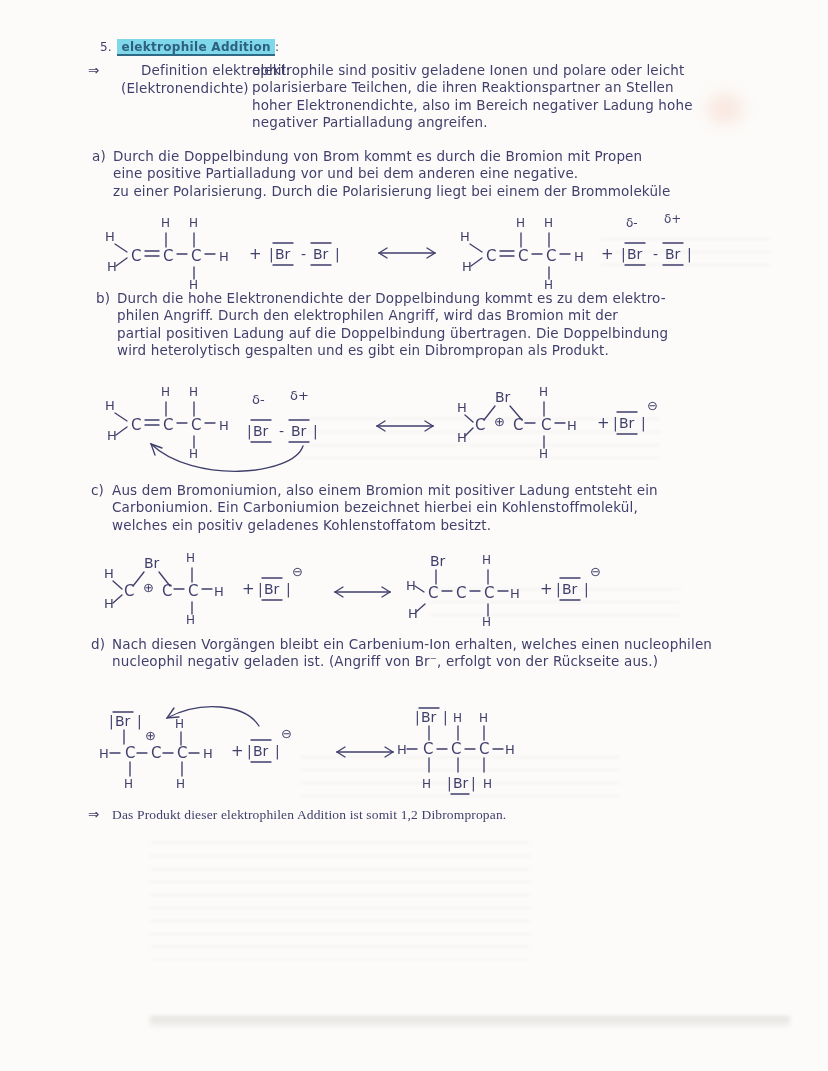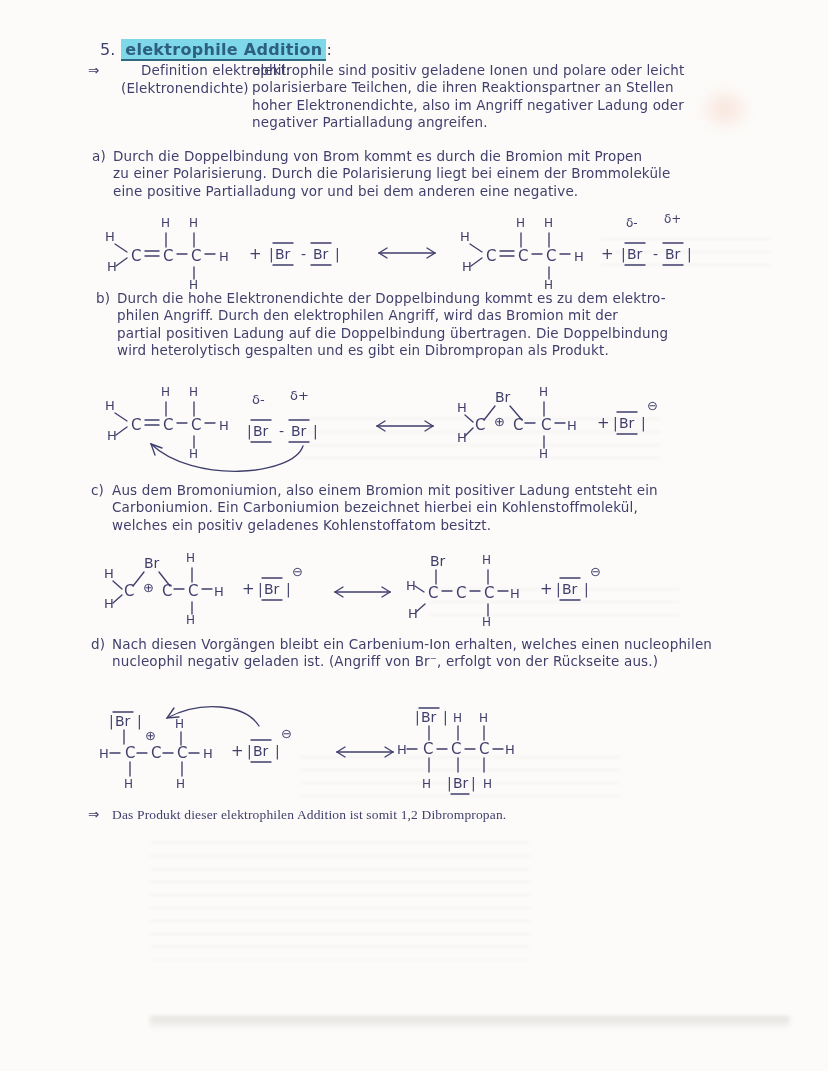--- a/index.html
+++ b/index.html
@@ -9,21 +9,21 @@
     --paper:#fcfbf9;
   }
   html,body{margin:0;padding:0;background:#e9e7e4;}
   .page{
     position:relative;width:828px;height:1071px;margin:0 auto;
     background:var(--paper);overflow:hidden;
     font-family:"DejaVu Sans",sans-serif;color:var(--ink);
   }
   .abs{position:absolute;}
   .hand{font-size:13.5px;line-height:17.4px;letter-spacing:.15px;color:var(--ink);}
-  .title-row{font-size:16px;color:var(--ink);}
+  .title-row{font-size:12px;color:var(--ink);}
   .title-num{margin-right:6px;}
   .hl{
     background:var(--hl);color:var(--title-ink);
     padding:1px 4px 0 4px;border-bottom:2px solid #2f6a85;font-weight:bold;letter-spacing:.3px;
   }
   .sec-label{position:absolute;left:-21px;top:0;}
   .section{width:690px;}
   svg.formula line, svg.formula path{stroke:var(--ink);stroke-width:1.35;fill:none;stroke-linecap:round;}
   svg.formula text{fill:var(--ink);font-family:"DejaVu Sans",sans-serif;}
   
@@ -57,29 +57,29 @@
   <div class="abs title-row" style="left:100px;top:40px;">
     <span class="title-num">5.</span><span class="hl">elektrophile Addition</span><span>:</span>
   </div>
 
   <div class="abs hand" style="left:88px;top:62px;"><span>⇒</span></div>
   <div class="abs hand" style="left:110px;top:62px;margin-left:31px;"><span>Definition elektrophil:</span></div>
   <div class="abs hand" style="left:121px;top:80px;"><span>(Elektronendichte)</span></div>
   <div class="abs hand" style="left:252px;top:62px;width:480px;">
     <div>elektrophile sind positiv geladene Ionen und polare oder leicht</div>
     <div>polarisierbare Teilchen, die ihren Reaktionspartner an Stellen</div>
-    <div>hoher Elektronendichte, also im Angriff negativer Ladung oder</div>
+    <div>hoher Elektronendichte, also im Bereich negativer Ladung hohe</div>
     <div>negativer Partialladung angreifen.</div>
   </div>
 
   <div class="abs hand section" style="left:113px;top:148px;">
     <span class="sec-label">a)</span>
     <div>Durch die Doppelbindung von Brom kommt es durch die Bromion mit Propen</div>
+    <div>eine positive Partialladung vor und bei dem anderen eine negative.</div>
     <div>zu einer Polarisierung. Durch die Polarisierung liegt bei einem der Brommoleküle</div>
-    <div>eine positive Partialladung vor und bei dem anderen eine negative.</div>
   </div>
   <svg class="formula abs" style="left:97px;top:205px;" viewBox="0 0 600 85" width="600" height="85">
       <line x1="18" y1="39" x2="30" y2="47"></line>
       <line x1="19" y1="61" x2="30" y2="53"></line>
       <line x1="48" y1="46" x2="62" y2="46"></line>
       <line x1="48" y1="51" x2="62" y2="51"></line>
       <line x1="69" y1="28" x2="69" y2="42"></line>
       <line x1="80" y1="49" x2="90" y2="49"></line>
       <line x1="97" y1="28" x2="97" y2="42"></line>
       <line x1="97" y1="62" x2="97" y2="74"></line>

